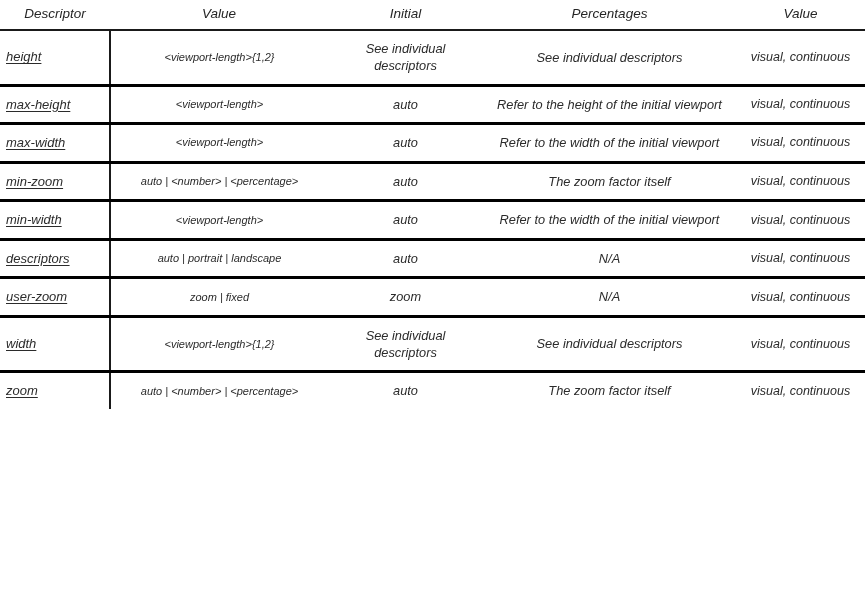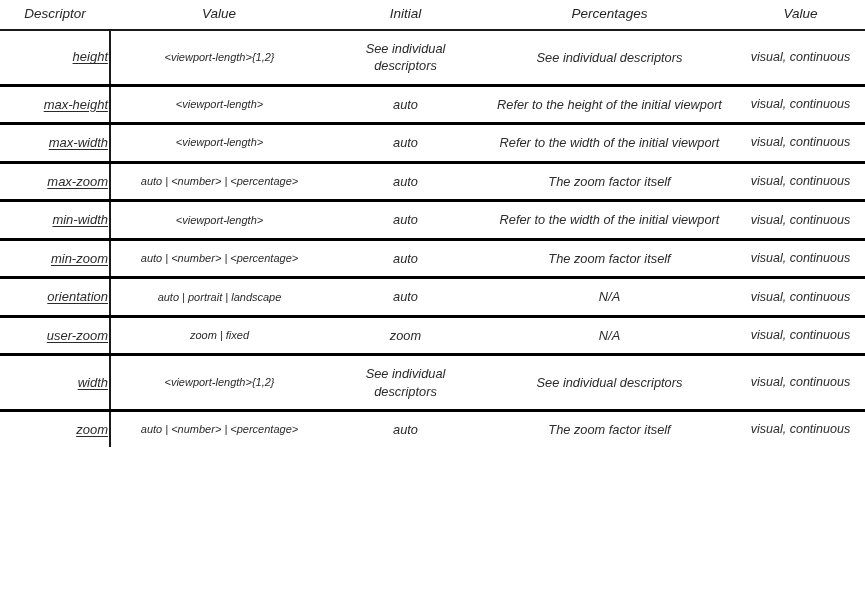--- a/index.html
+++ b/index.html
@@ -56,22 +56,22 @@
     line-height: 1.35;
     color: #2b2b2b;
     font-size: 13px;
   }
   tbody tr:first-child td {
     border-top: none;
   }
   
   tbody td.cell-descriptor {
     border-right: 2.5px solid #1a1a1a;
-    text-align: right;
-    padding-right: 1px;
+    text-align: left;
+    padding-right: 13px;
   }
   thead th.head-descriptor {
     border-right: none;
   }
   .descriptor-link {
     text-decoration: underline;
     text-underline-offset: 2px;
     color: #2b2b2b;
     cursor: pointer;
     white-space: normal;
@@ -122,47 +122,40 @@
       </tr>
 
       <tr>
         <td class="cell-descriptor"><span class="descriptor-link">max-width</span></td>
         <td class="cell-value">&lt;viewport-length&gt;</td>
         <td class="cell-initial">auto</td>
         <td class="cell-pct">Refer to the width of the initial viewport</td>
         <td class="cell-media">visual, continuous</td>
       </tr>
 
+
+
       <tr>
-        <td class="cell-descriptor"><span class="descriptor-link">max-zoom</span></td>
+        <td class="cell-descriptor"><span class="descriptor-link">min-zoom</span></td>
         <td class="cell-value">auto | &lt;number&gt; | &lt;percentage&gt;</td>
         <td class="cell-initial">auto</td>
         <td class="cell-pct">The zoom factor itself</td>
         <td class="cell-media">visual, continuous</td>
       </tr>
-
 
       <tr>
         <td class="cell-descriptor"><span class="descriptor-link">min-width</span></td>
         <td class="cell-value">&lt;viewport-length&gt;</td>
         <td class="cell-initial">auto</td>
         <td class="cell-pct">Refer to the width of the initial viewport</td>
         <td class="cell-media">visual, continuous</td>
       </tr>
 
       <tr>
-        <td class="cell-descriptor"><span class="descriptor-link">min-zoom</span></td>
-        <td class="cell-value">auto | &lt;number&gt; | &lt;percentage&gt;</td>
-        <td class="cell-initial">auto</td>
-        <td class="cell-pct">The zoom factor itself</td>
-        <td class="cell-media">visual, continuous</td>
-      </tr>
-
-      <tr>
-        <td class="cell-descriptor"><span class="descriptor-link">orientation</span></td>
+        <td class="cell-descriptor"><span class="descriptor-link">descriptors</span></td>
         <td class="cell-value">auto | portrait | landscape</td>
         <td class="cell-initial">auto</td>
         <td class="cell-pct">N/A</td>
         <td class="cell-media">visual, continuous</td>
       </tr>
 
       <tr>
         <td class="cell-descriptor"><span class="descriptor-link">user-zoom</span></td>
         <td class="cell-value">zoom | fixed</td>
         <td class="cell-initial">zoom</td>

